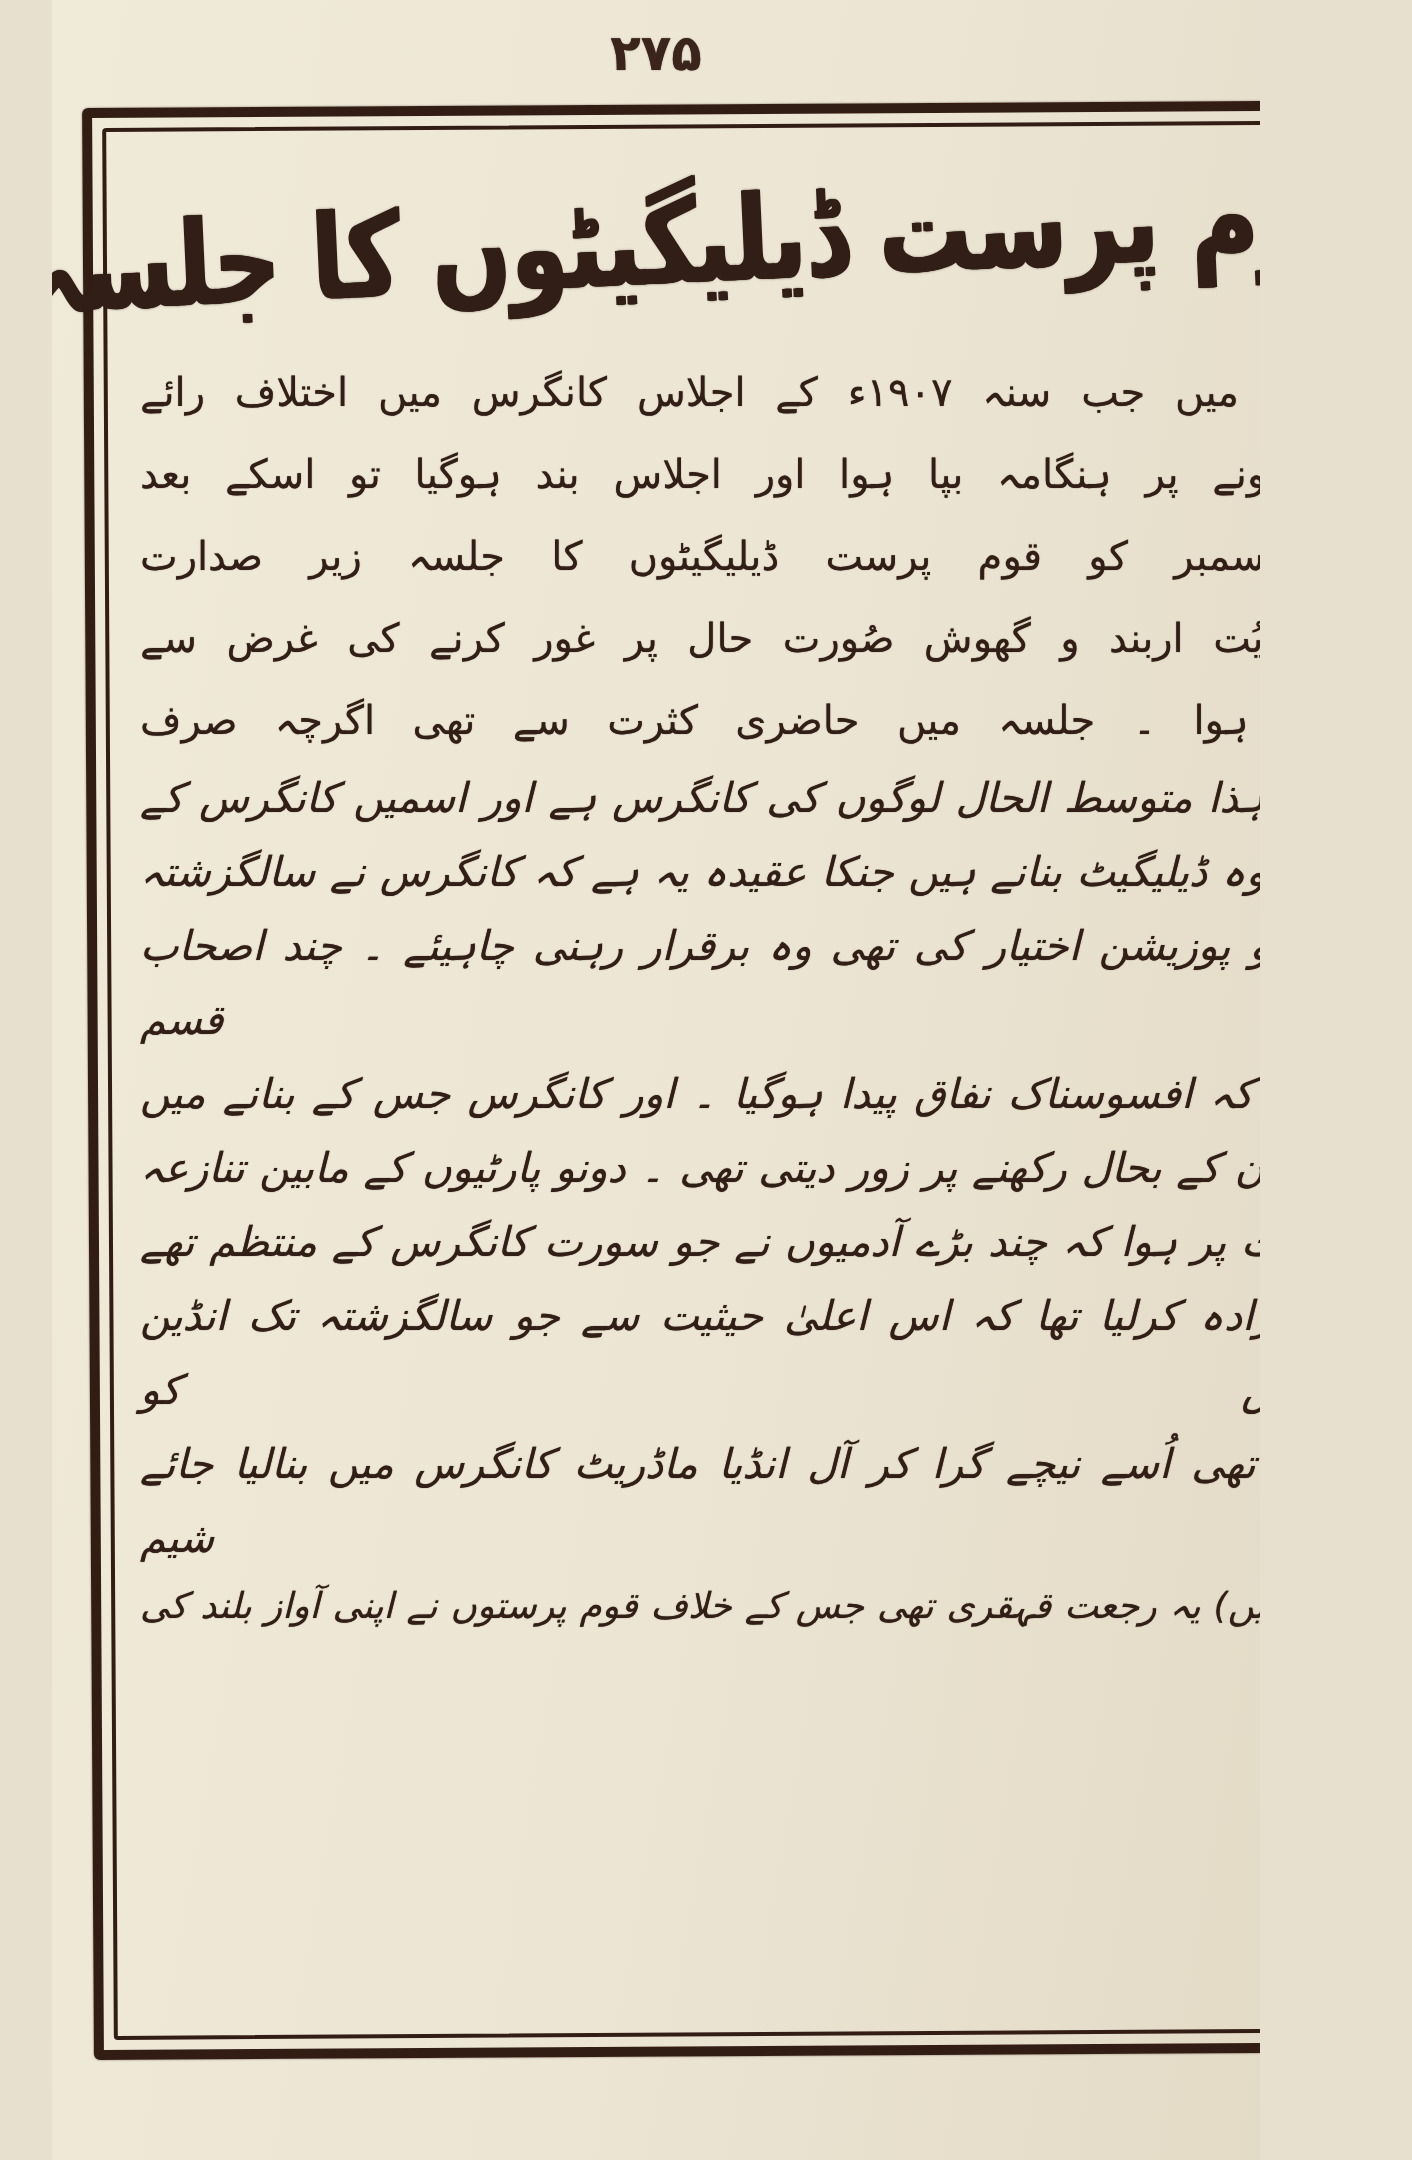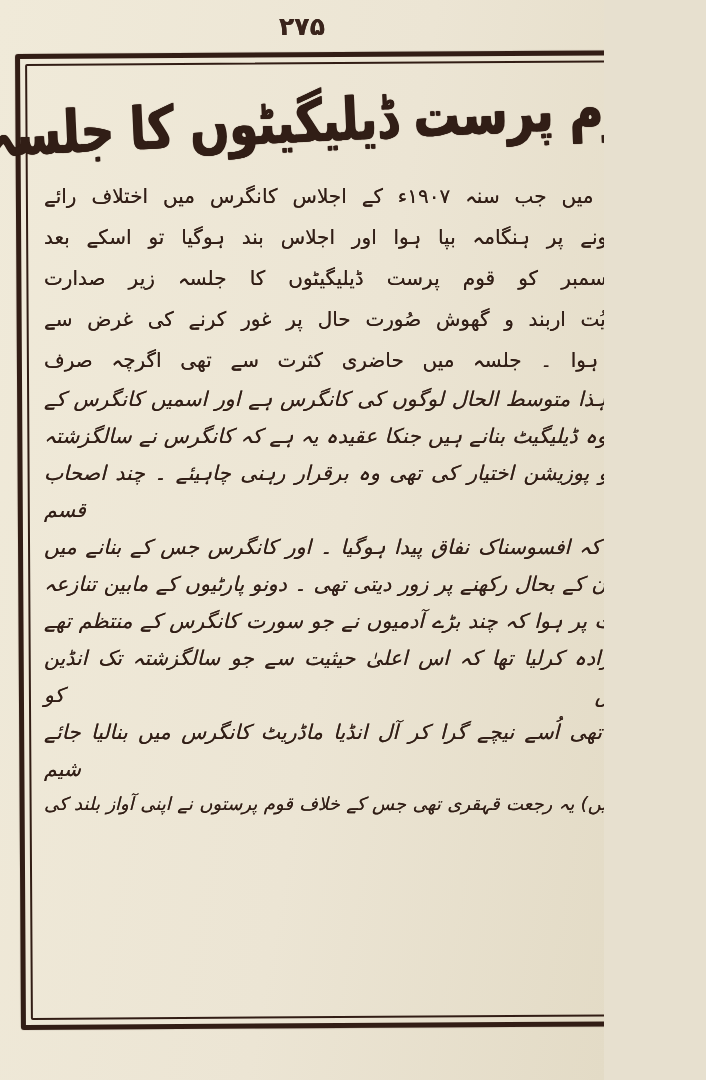--- a/index.html
+++ b/index.html
@@ -7,20 +7,21 @@
     width:706px;height:1080px;
     background:#e7e0cf;
     font-family:"DejaVu Sans", sans-serif;
     overflow:hidden;
   }
   .sheet{
     position:relative;width:604px;height:1080px;
     background:linear-gradient(100deg,#f0ead9 0%,#ece5d4 55%,#e3dbc6 100%);
     color:#33201a;
     overflow:hidden;
+    margin-left:26px;
   }
   .page-number{
     position:absolute;top:12px;left:0;right:0;
     text-align:center;
     font-size:25px;font-weight:bold;letter-spacing:3px;
     color:#3a241c;
     text-shadow:0 0 0.6px rgba(46,24,14,.85);
   }
   .frame-outer{
     position:absolute;left:18px;top:52px;width:672px;height:976px;

